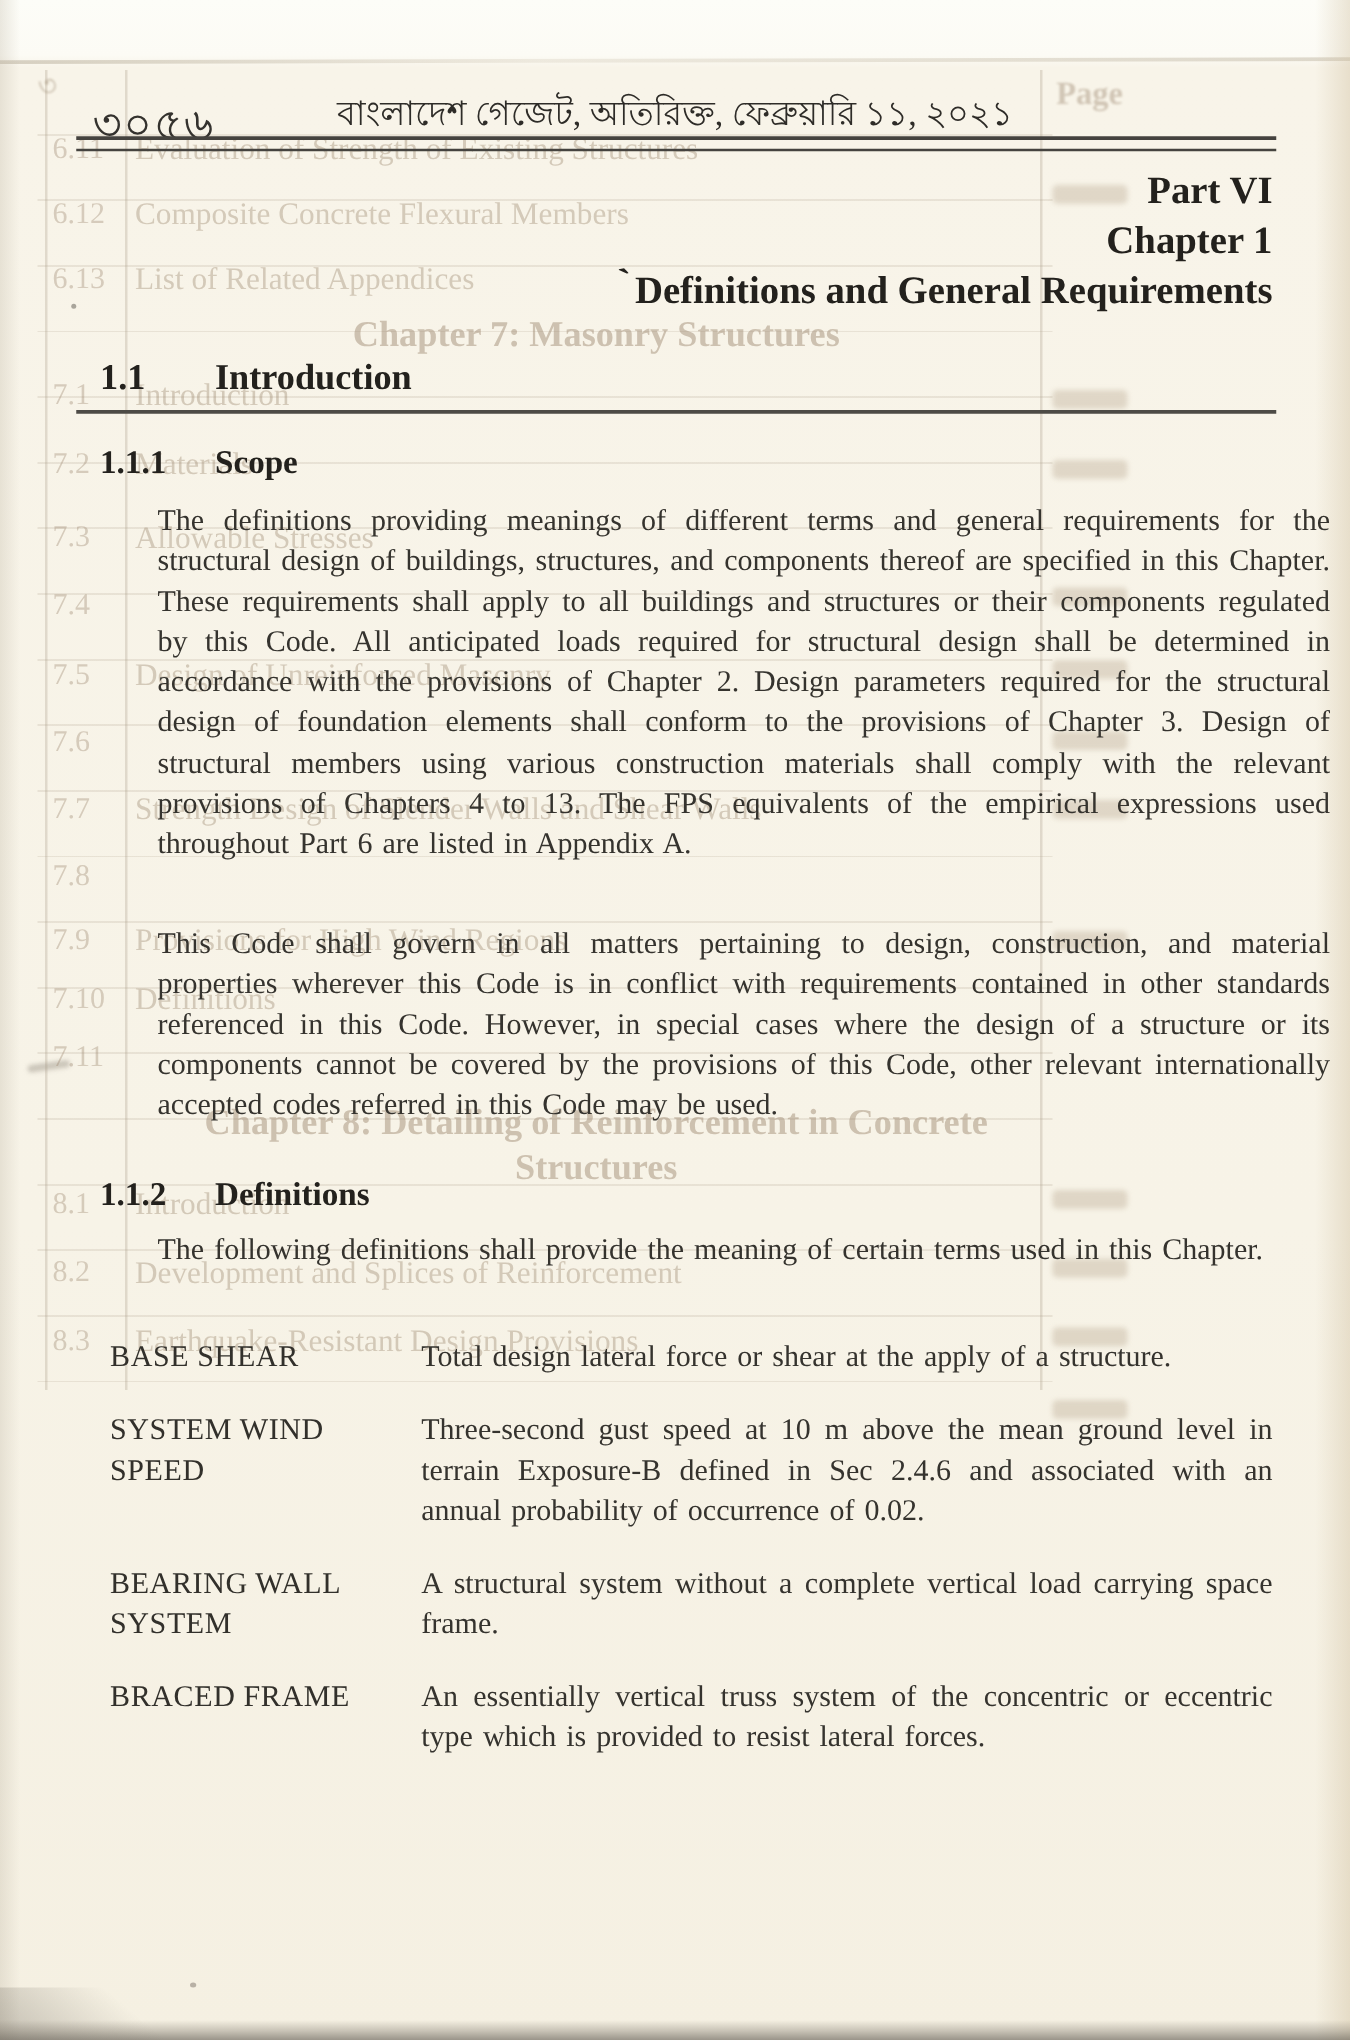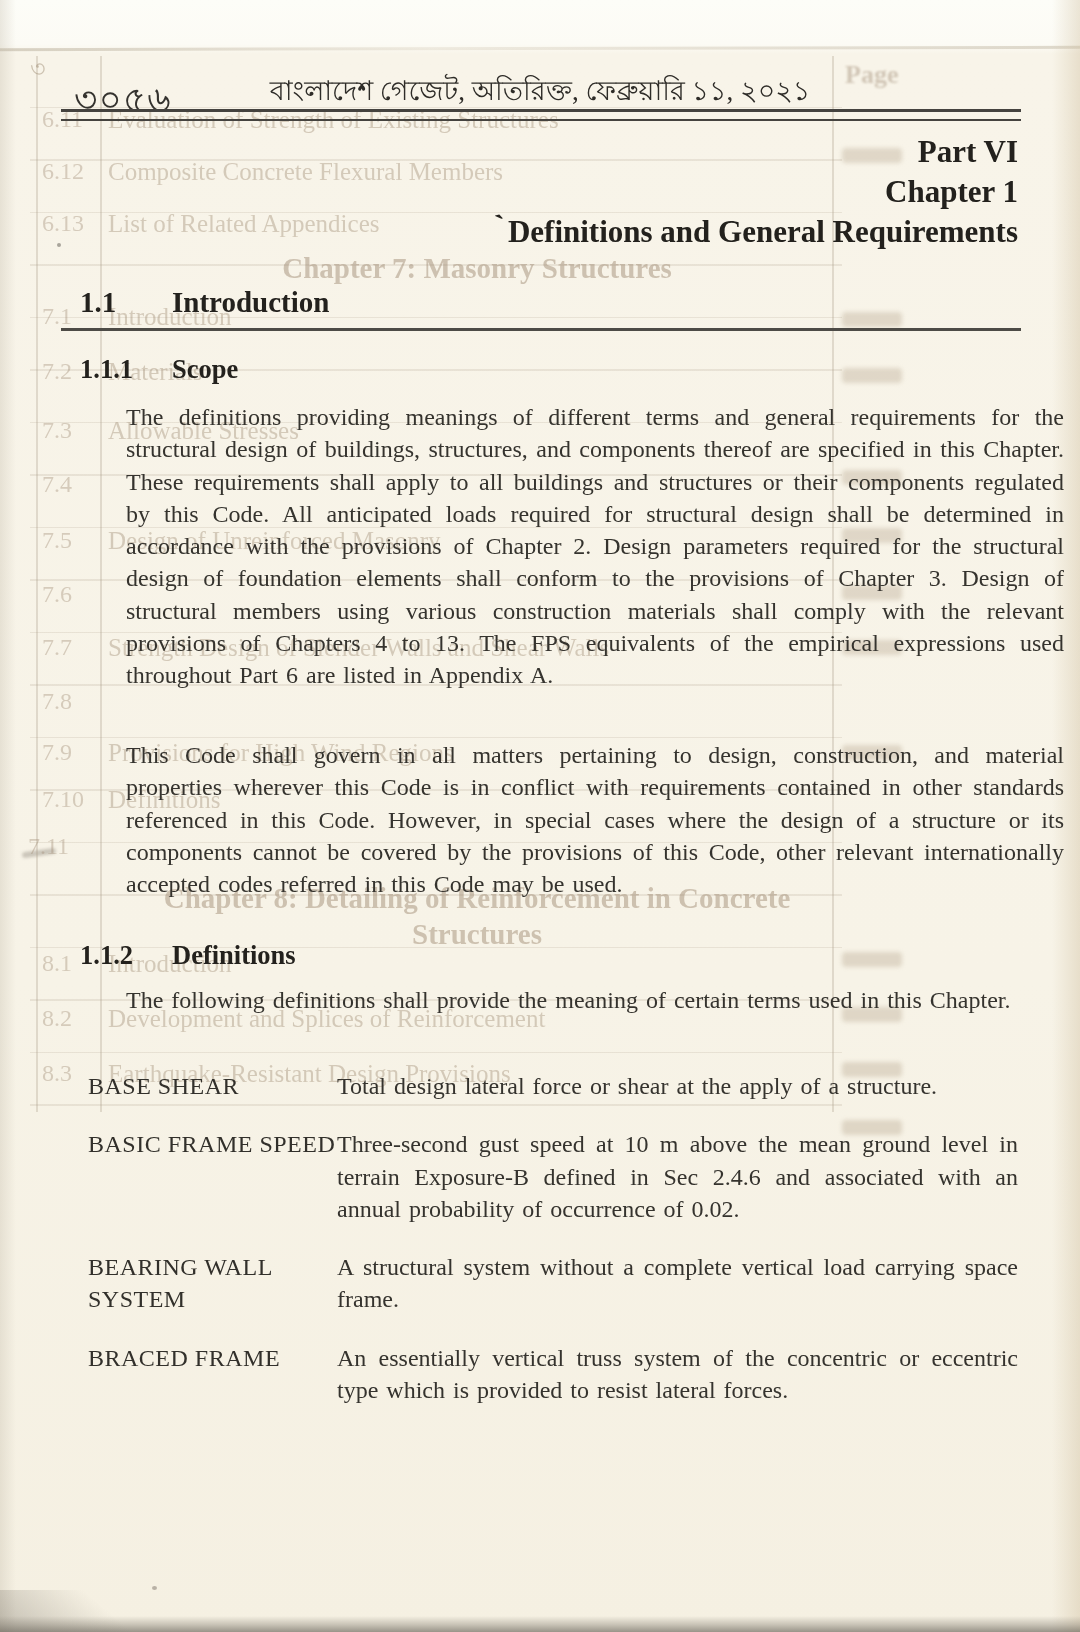--- a/index.html
+++ b/index.html
@@ -96,21 +96,21 @@
         <div class="gnum" style="left: 42px; top: 527px;">7.5</div>
         <div class="gtxt" style="left: 108px; top: 527px;">Design of Unreinforced Masonry</div>
         <div class="gnum" style="left: 42px; top: 581px;">7.6</div>
         <div class="gnum" style="left: 42px; top: 634px;">7.7</div>
         <div class="gtxt" style="left: 108px; top: 634px;">Strength Design of Slender Walls and Shear Walls</div>
         <div class="gnum" style="left: 42px; top: 688px;">7.8</div>
         <div class="gnum" style="left: 42px; top: 739px;">7.9</div>
         <div class="gtxt" style="left: 108px; top: 739px;">Provisions for High Wind Regions</div>
         <div class="gnum" style="left: 42px; top: 786px;">7.10</div>
         <div class="gtxt" style="left: 108px; top: 786px;">Definitions</div>
-        <div class="gnum" style="left: 28px; top: 833px;">7.11</div>
+        <div class="gnum" style="left: 42px; top: 833px;">7.11</div>
         <div class="gnum" style="left: 42px; top: 950px;">8.1</div>
         <div class="gtxt" style="left: 108px; top: 950px;">Introduction</div>
         <div class="gnum" style="left: 42px; top: 1005px;">8.2</div>
         <div class="gtxt" style="left: 108px; top: 1005px;">Development and Splices of Reinforcement</div>
         <div class="gnum" style="left: 42px; top: 1060px;">8.3</div>
         <div class="gtxt" style="left: 108px; top: 1060px;">Earthquake-Resistant Design Provisions</div>
       </div>
     <div id="ghost-heads">
         <div class="ghead" style="top: 252px;">Chapter 7: Masonry Structures</div>
         <div class="ghead" style="top: 882px;">Chapter 8: Detailing of Reinforcement in Concrete</div>
@@ -163,21 +163,21 @@
     </div>
 
     <div class="para p3">The following definitions shall provide the meaning of certain terms used in this Chapter.</div>
 
     <div class="deflist" id="deflist">
         <div class="defrow">
           <div class="defterm">BASE SHEAR</div>
           <div class="deftext">Total design lateral force or shear at the apply of a structure.</div>
         </div>
         <div class="defrow">
-          <div class="defterm">BASIC FRAME SPEED</div>
+          <div class="defterm">SYSTEM WIND SPEED</div>
           <div class="deftext">Three-second gust speed at 10 m above the mean ground level in terrain Exposure-B defined in Sec 2.4.6 and associated with an annual probability of occurrence of 0.02.</div>
         </div>
         <div class="defrow">
           <div class="defterm">BEARING WALL SYSTEM</div>
           <div class="deftext">A structural system without a complete vertical load carrying space frame.</div>
         </div>
         <div class="defrow">
           <div class="defterm">BRACED FRAME</div>
           <div class="deftext">An essentially vertical truss system of the concentric or eccentric type which is provided to resist lateral forces.</div>
         </div>

